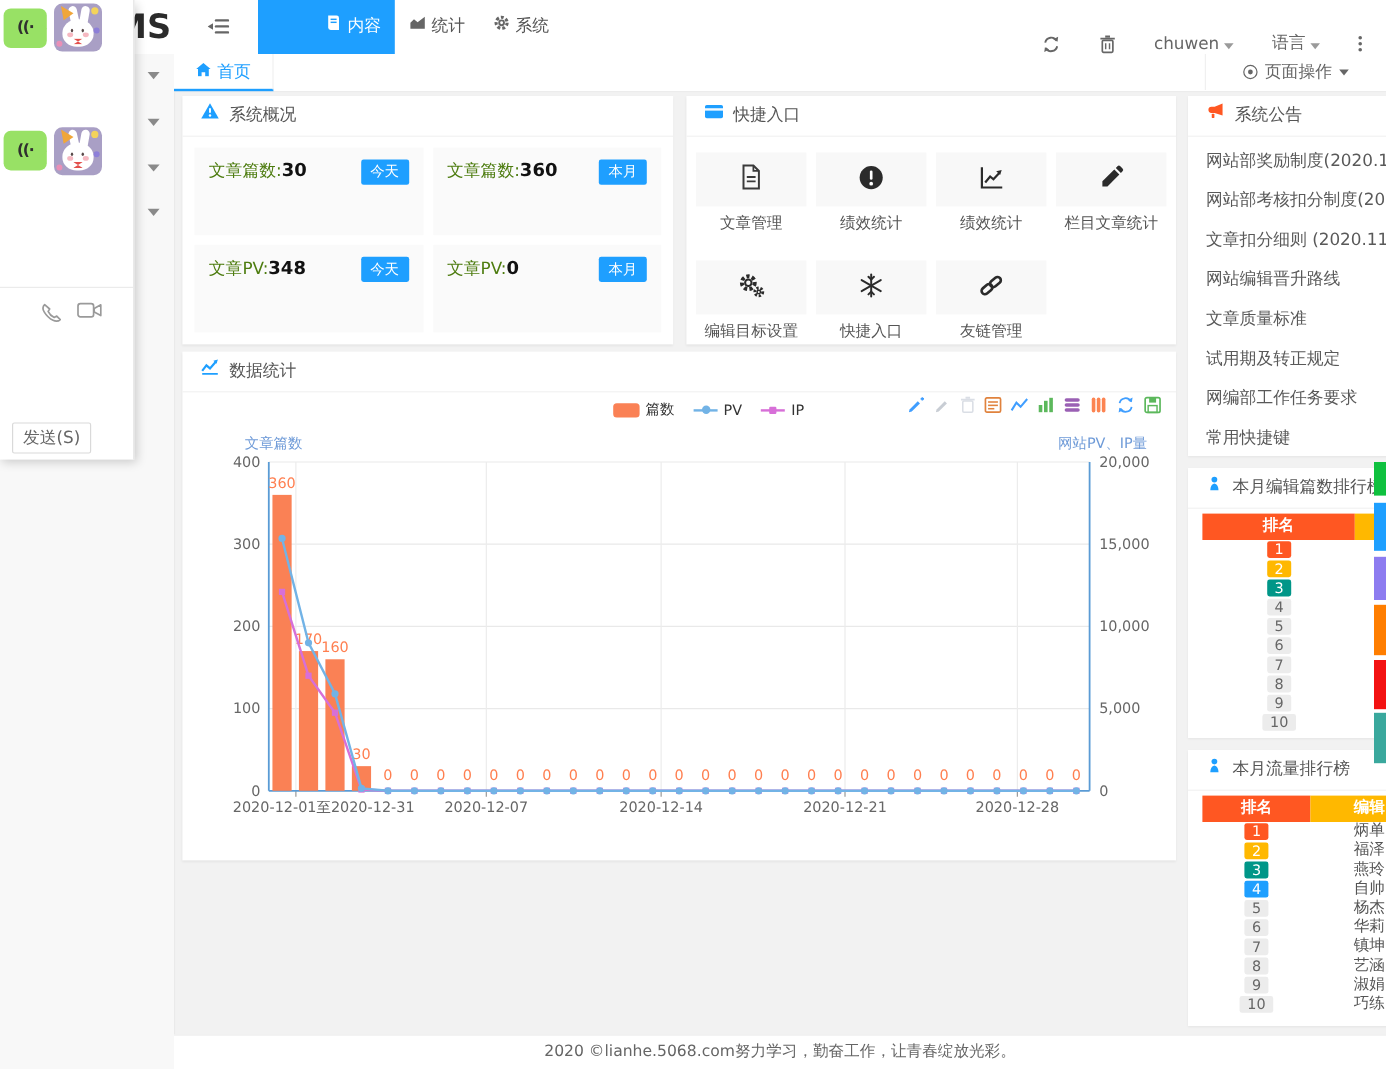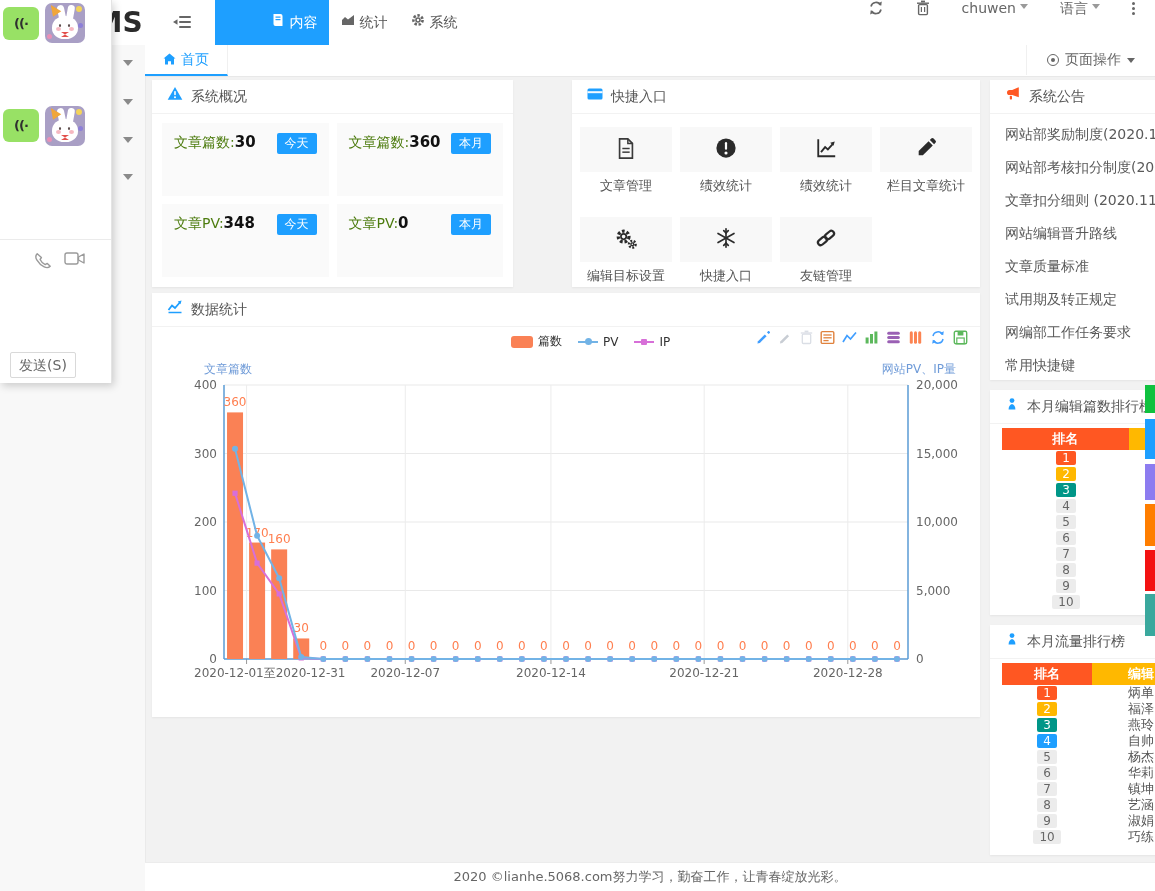--- a/index.html
+++ b/index.html
@@ -11,36 +11,36 @@
         padding-left:74px;box-sizing:border-box;font-size:28px;font-weight:bold;color:#2b2b2b;}
   .s-caret{position:absolute;left:123px;width:0;height:0;border:5px solid transparent;border-top:6px solid #8a8a8a;}
   
   .navbar{position:absolute;left:145px;top:0;right:0;height:45px;background:#fff;border-bottom:1px solid #f4f4f4;}
   .nav-fold{position:absolute;left:28px;top:15px;cursor:pointer;}
   .nav-tabs{position:absolute;left:70px;top:0;display:flex;height:45px;}
   .nav-tab{width:70px;height:45px;line-height:45px;text-align:center;color:#545454;font-size:14px;cursor:pointer;
            display:flex;align-items:center;justify-content:center;gap:5px;}
   .nav-tab.active{background:#1e9fff;color:#fff;padding-left:44px;}
   .nav-right{position:absolute;right:4px;top:0;height:45px;display:flex;align-items:center;color:#666;}
-  .nav-right .nr{padding:0 16px;display:flex;align-items:flex-start;gap:4px;cursor:pointer;height:45px;}
+  .nav-right .nr{padding:0 16px;display:flex;align-items:flex-end;gap:4px;cursor:pointer;height:45px;}
   .caret-d{width:0;height:0;border:4px solid transparent;border-top:5px solid #9a9a9a;margin-top:4px;}
   .kebab i{display:block;width:3px;height:3px;border-radius:50%;background:#666;margin:2px auto;}
   
   .tabrow{position:absolute;left:145px;top:45px;right:0;height:31px;background:#fff;border-bottom:1px solid #e8e8e8;}
   .home-tab{position:absolute;left:0;top:0;width:82px;height:29px;border-right:1px solid #f0f0f0;border-bottom:2px solid #1e9fff;
             color:#1e9fff;display:flex;align-items:center;justify-content:center;gap:5px;font-size:14px;cursor:pointer;}
-  .page-ops{position:absolute;right:0;top:0;height:30px;padding:0 20px;border-left:1px solid #f0f0f0;display:flex;
+  .page-ops{position:absolute;right:0;top:0;height:30px;padding:0 31px;border-left:1px solid #f0f0f0;display:flex;
             align-items:center;gap:6px;color:#666;cursor:pointer;font-size:14px;}
   .tgt{width:10px;height:10px;border:1.5px solid #666;border-radius:50%;position:relative;}
   .tgt::after{content:"";position:absolute;left:2.5px;top:2.5px;width:4px;height:4px;border-radius:50%;background:#666;}
   
   .panel{position:absolute;background:#fff;box-shadow:0 1px 2px rgba(0,0,0,.06);}
   .panel-h{height:33px;line-height:33px;border-bottom:1px solid #f2f2f2;padding-left:15px;font-size:14px;color:#555;
            display:flex;align-items:center;gap:8px;}
-  #p-overview{left:152px;top:80px;width:361px;height:207px;}
+  #p-overview{left:152px;top:80px;width:409px;height:207px;}
   .cards{position:absolute;left:0;top:33px;right:0;bottom:0;padding:10px;display:grid;
          grid-template-columns:1fr 1fr;grid-template-rows:1fr 1fr;gap:8px;box-sizing:border-box;}
   .card{background:#fafafa;padding:10px 12px;box-sizing:border-box;}
   .card .lbl{font-size:14px;color:#4d7c0f;}
   .card .val{font-weight:bold;font-size:15px;color:#111;}
   .badge{float:right;background:#1e9fff;color:#fff;font-size:12px;padding:2px 8px;border-radius:2px;}
   #p-quick{left:572px;top:80px;width:408px;height:207px;}
   .quick-grid{position:absolute;left:0;top:33px;right:0;bottom:0;padding:14px 8px;display:grid;
               grid-template-columns:repeat(4,1fr);gap:22px 8px;box-sizing:border-box;}
   .qi{text-align:center;cursor:pointer;}

